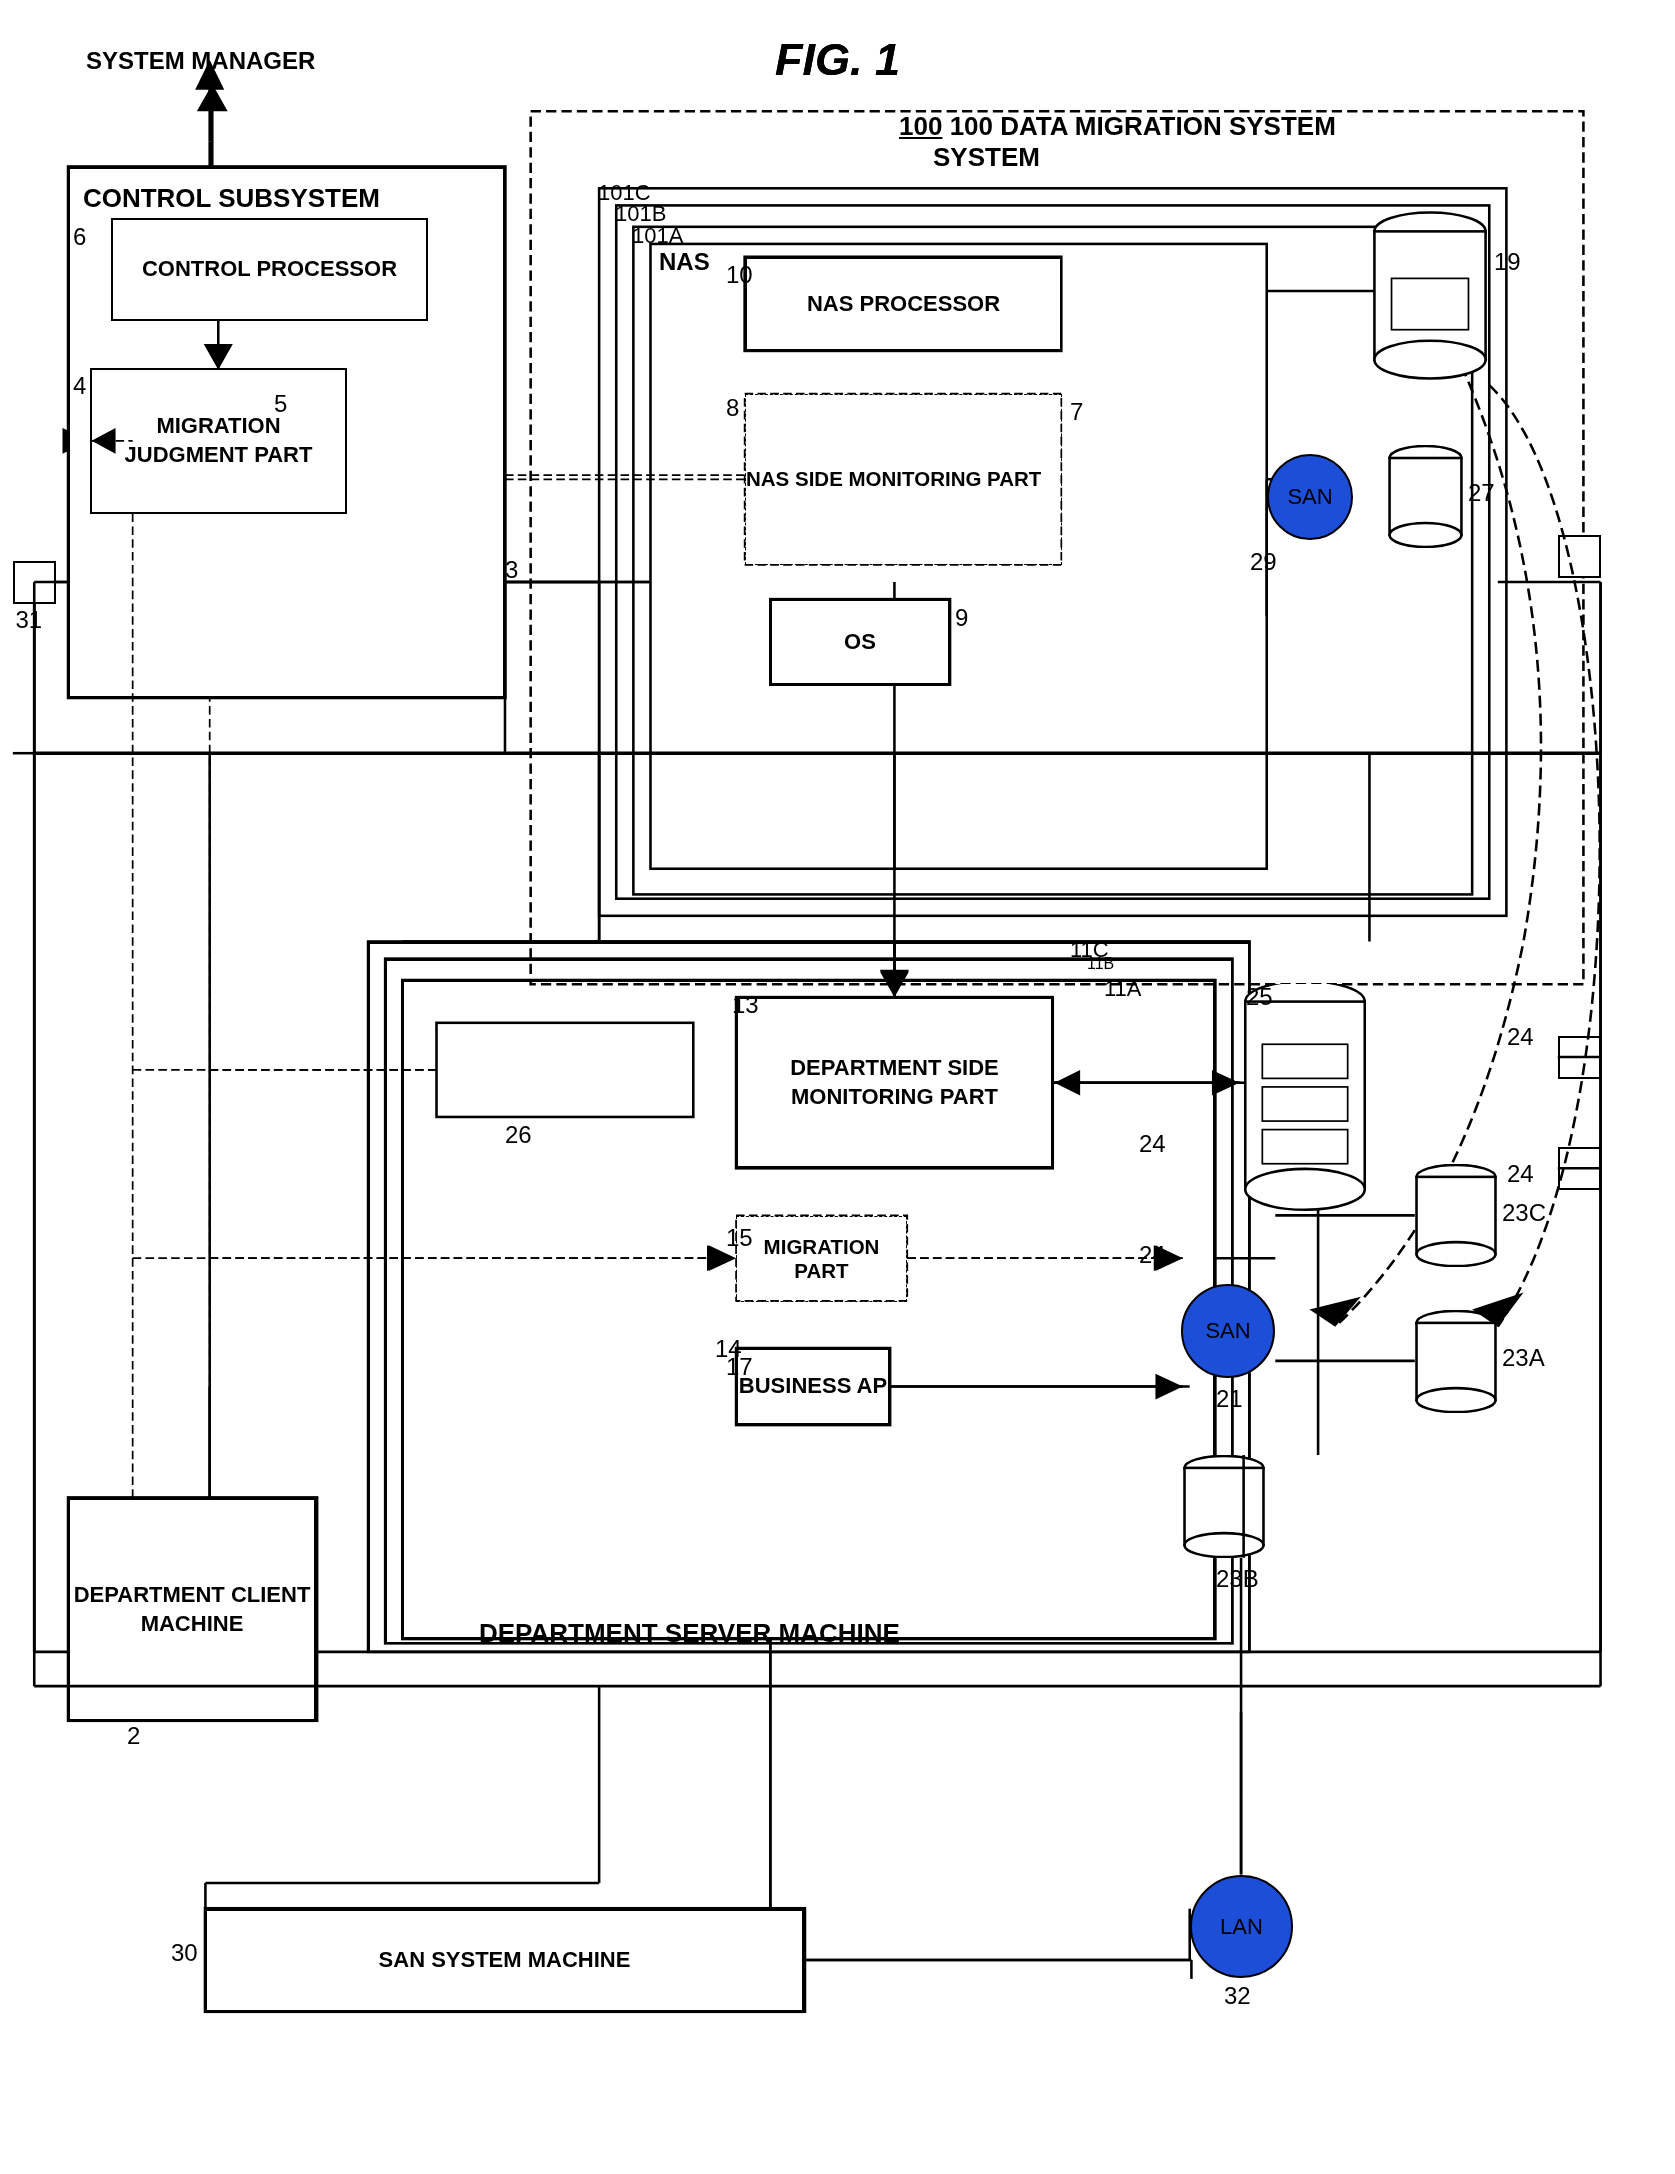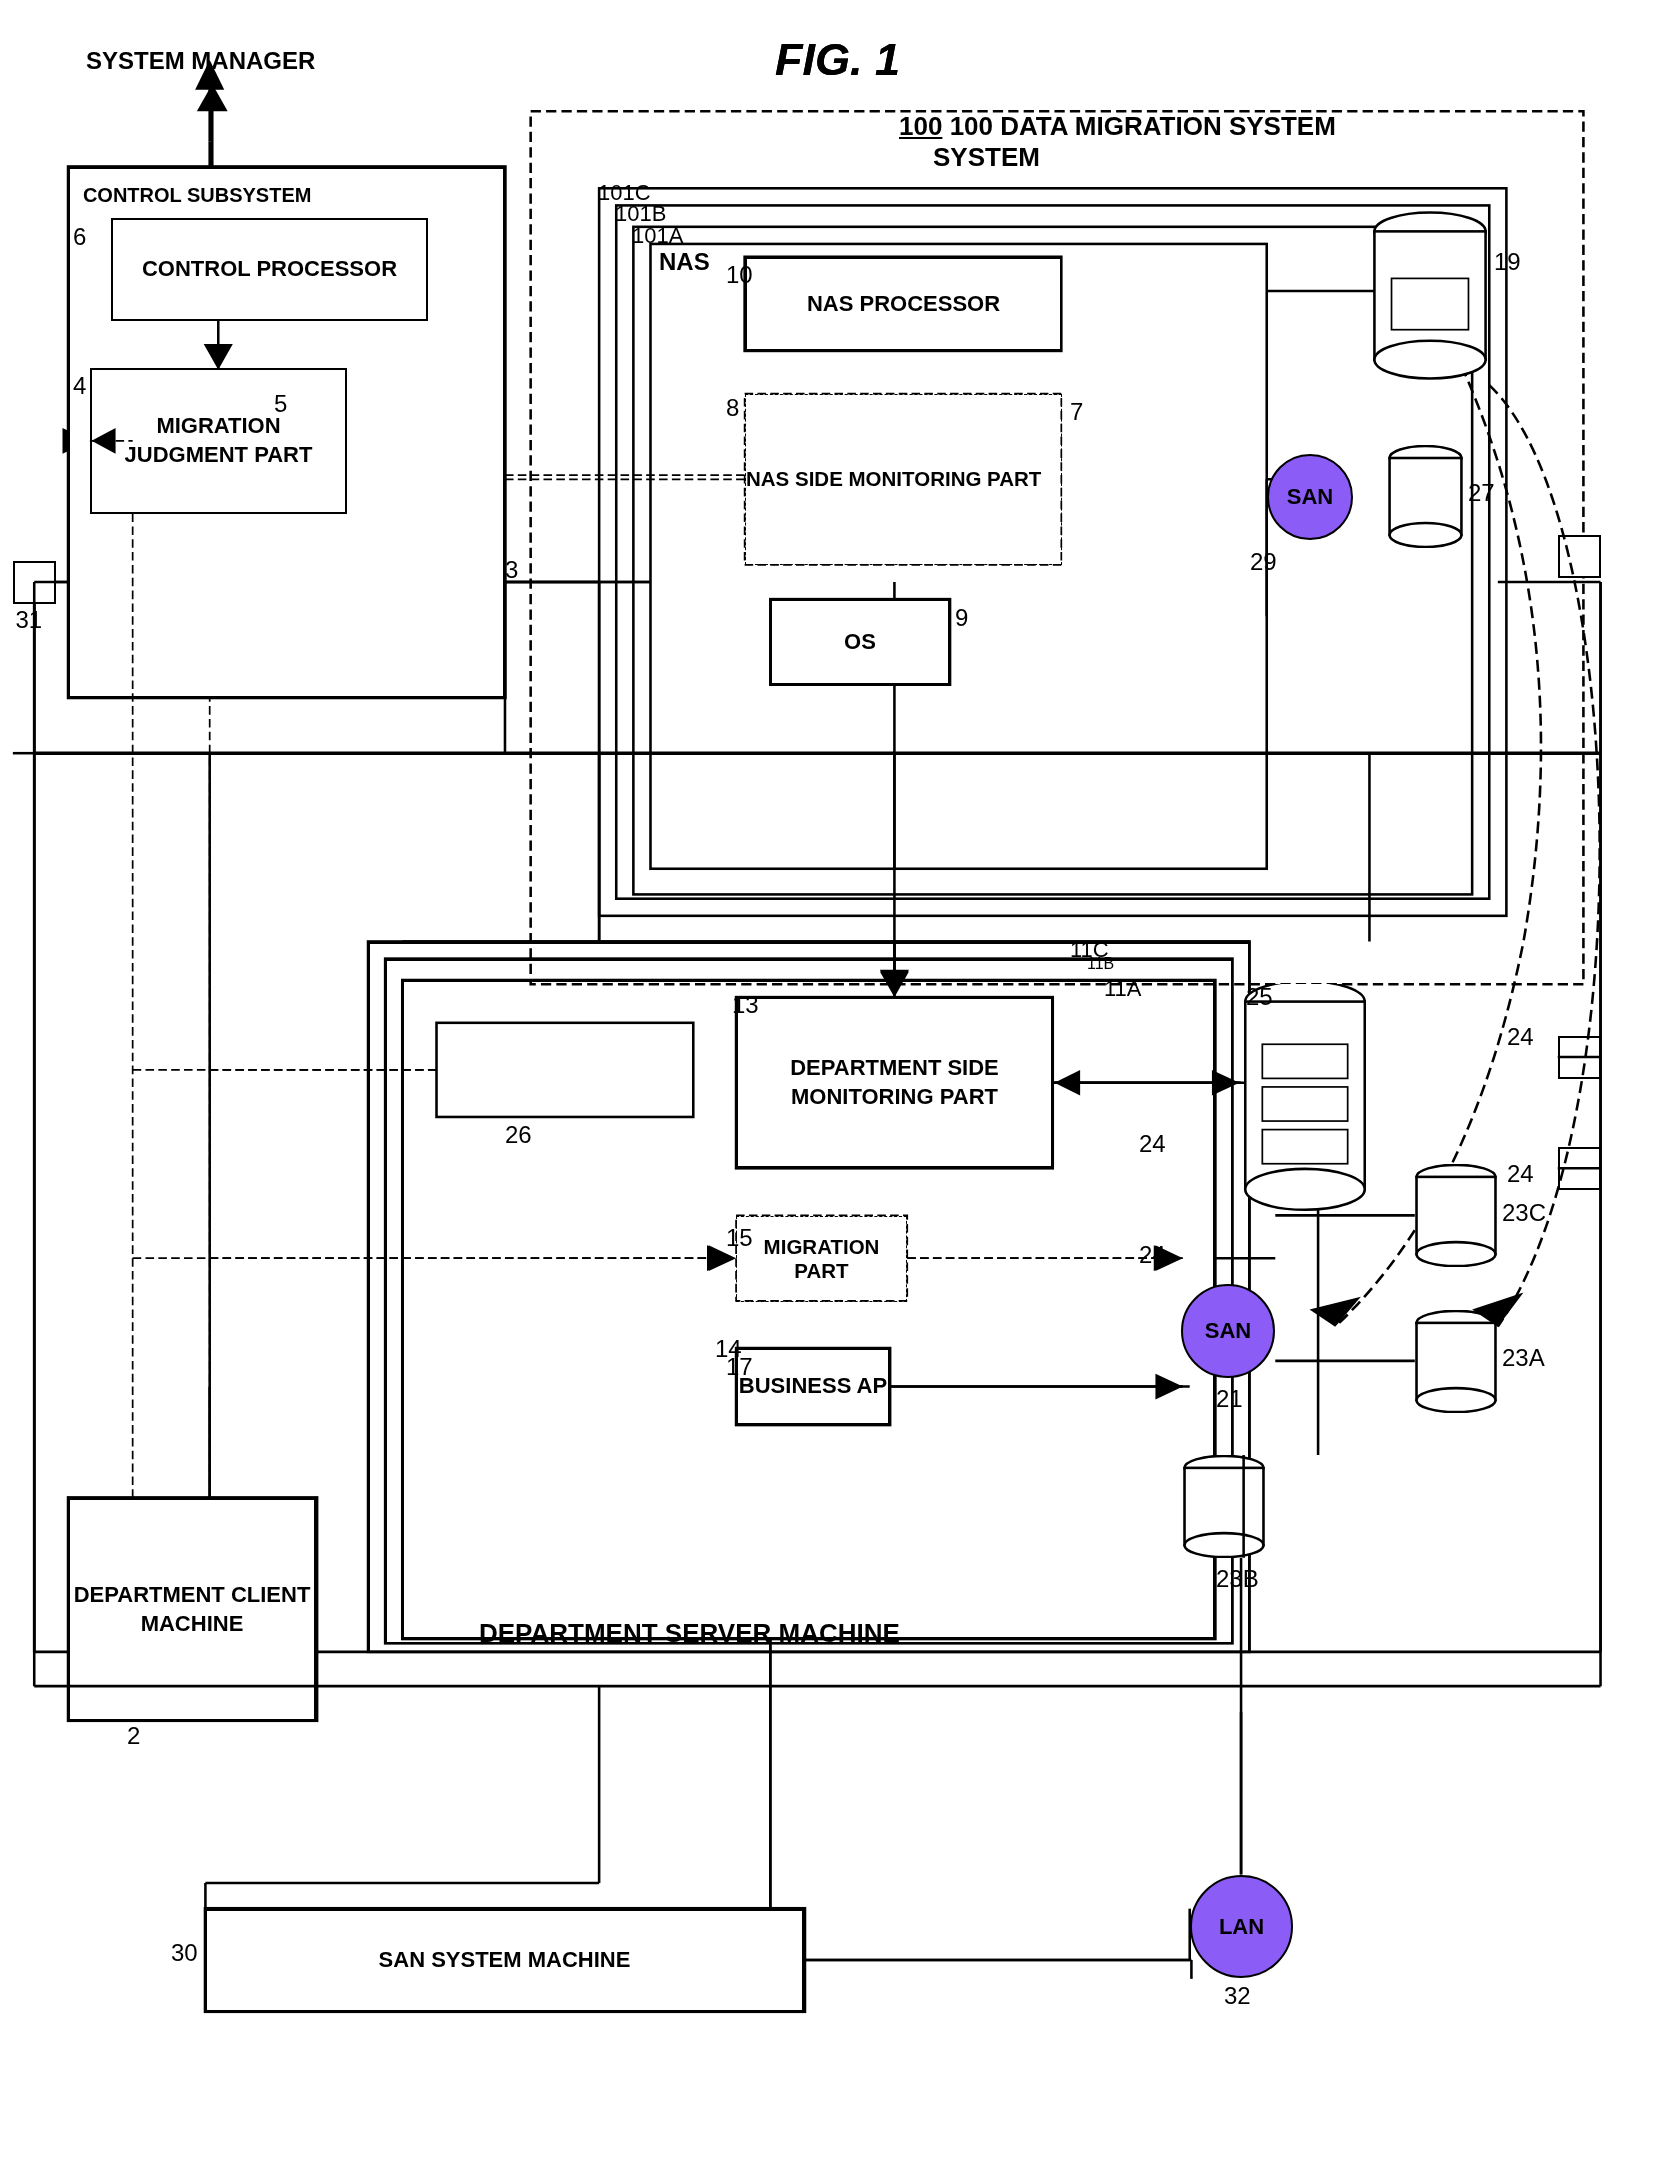--- a/index.html
+++ b/index.html
@@ -49,26 +49,26 @@
       top: 0;
       left: 0;
       width: 1675px;
       height: 2174px;
       pointer-events: none;
     }
     .circle-label {
       position: absolute;
       border: 2.6px solid #000;
       border-radius: 50%;
-      background: #8b5cf6;
+      background: #1d4ed8;
       display: flex;
       align-items: center;
       justify-content: center;
       font-size: 22px;
-      font-weight: bold;
+      font-weight: normal;
     }
   </style>
 </head>
 <body>
 
 <div class="diagram-container">
 
   <div class="fig-title">FIG. 1</div>
 
   <svg class="lines" viewBox="0 0 1957 2540" width="1675" height="2174">
@@ -204,21 +204,21 @@
 
   <div style="position:absolute;top:47px;left:86px;font-size:24px;font-weight:bold;">SYSTEM MANAGER</div>
 
   <div style="position:absolute;top:111px;left:899px;font-size:26px;font-weight:bold;text-align:left;">
     <span style="text-decoration:underline;">100</span>
     <span>100 DATA MIGRATION SYSTEM</span>
     <br><span style="padding-left:34px;">SYSTEM</span>
   </div>
 
   <div class="box" style="left:68px;top:167px;width:437px;height:531px;align-items:flex-start;justify-content:flex-start;padding:8.6px;flex-direction:column;">
-    <div style="font-size:20px;font-weight:bold;padding:4.3px;">CONTROL
+    <div style="font-size:26px;font-weight:bold;padding:4.3px;">CONTROL
 SUBSYSTEM</div>
   </div>
 
   <div class="box" style="left:111px;top:218px;width:317px;height:103px;">
     <span>CONTROL
 PROCESSOR</span>
   </div>
 
   <div class="number" style="left:73px;top:223px;">6</div>
 

